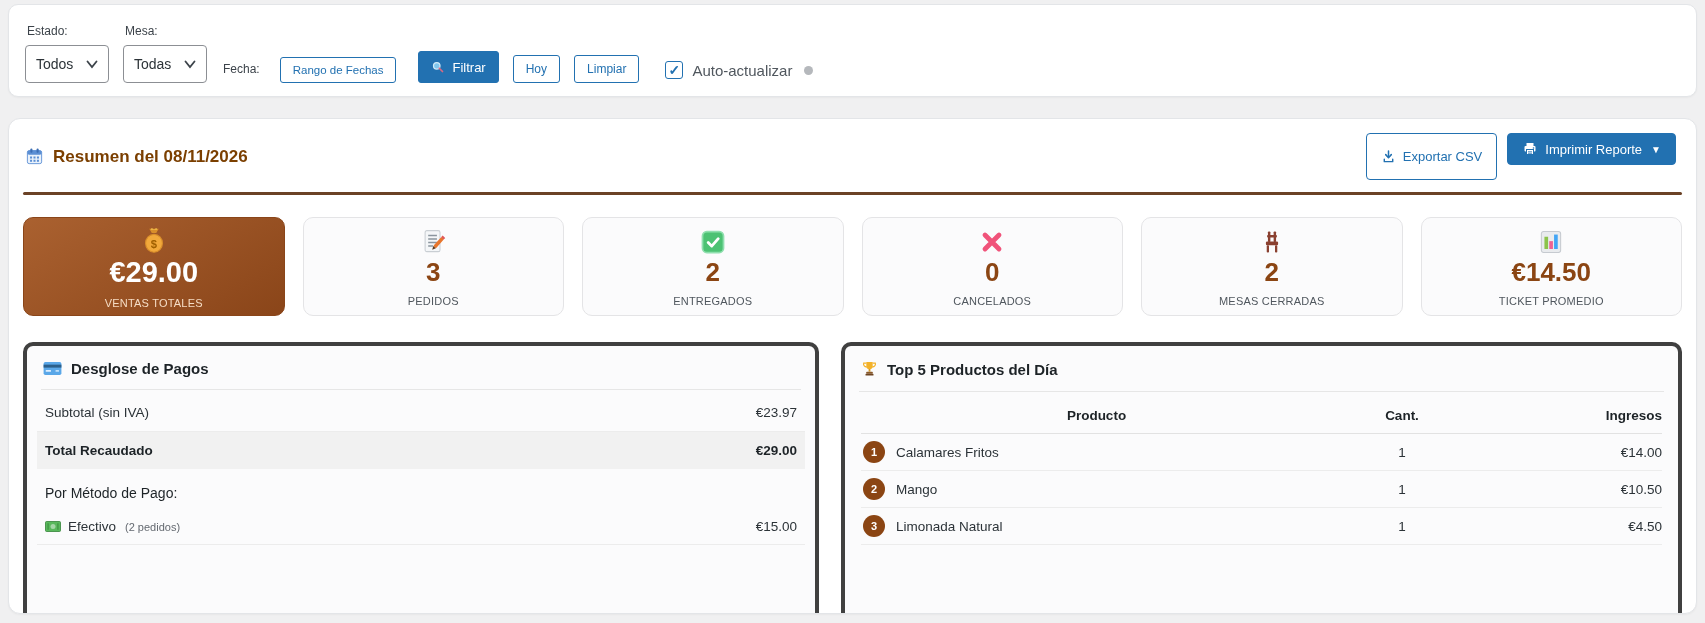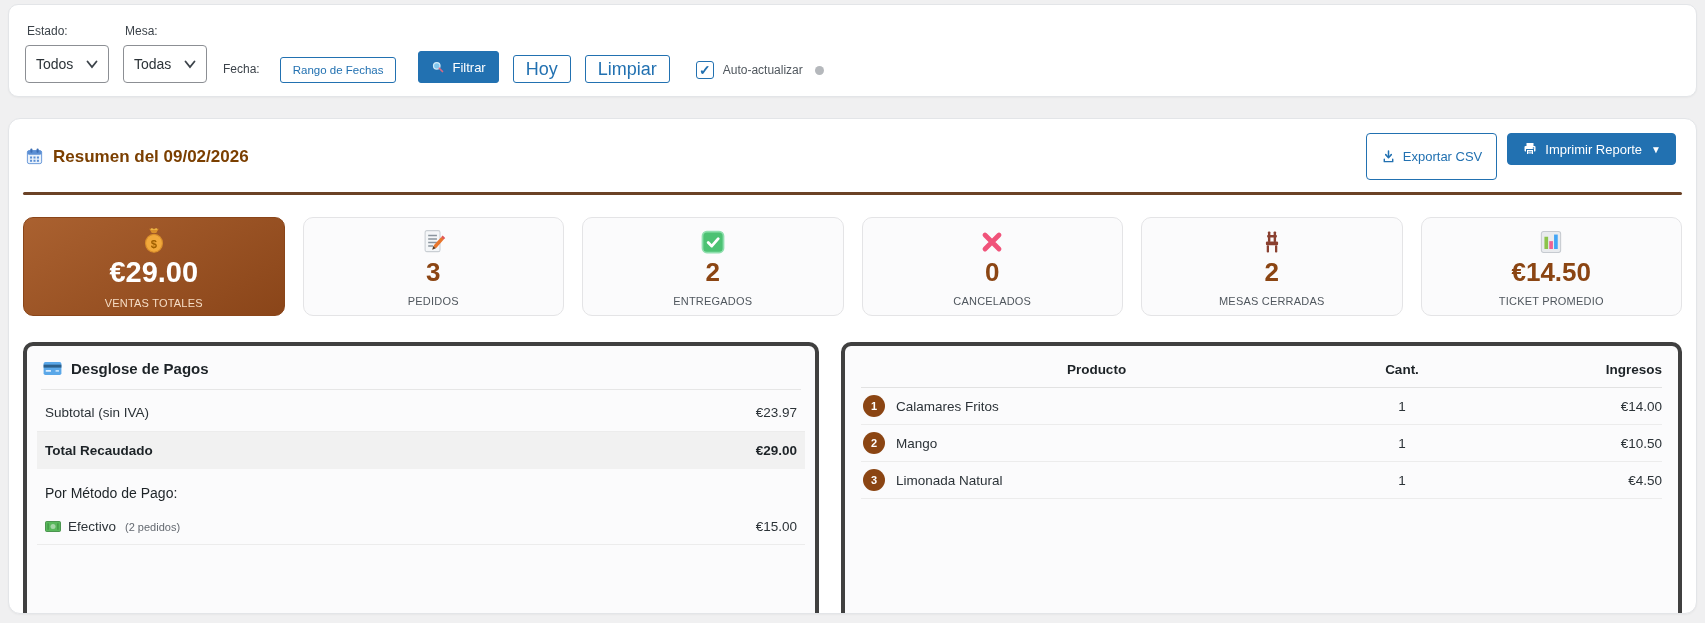--- a/index.html
+++ b/index.html
@@ -27,28 +27,28 @@
   }
   .select { min-width: 84px; justify-content: space-between; }
   .datebox { width: 136px; justify-content: space-between; }
   .btn {
     border-radius: 3px; font-size: 12.5px; cursor: pointer;
     display: inline-flex; align-items: center; justify-content: center; gap: 7px;
     border: 1px solid #2271b1; background: #fff; color: #2271b1; padding: 0 12px;
   }
   .btn-range  { height: 26px; font-size: 11.5px; margin-left: 6px; }
   .btn-filter { height: 32px; background: #2271b1; color: #fff; font-size: 13px; margin-left: 8px; }
-  .btn-hoy, .btn-limpiar { height: 28px; font-size: 18px; }
+  .btn-hoy, .btn-limpiar { height: 28px; font-size: 12px; }
   .autorefresh { display: flex; align-items: center; gap: 9px; margin: 0 0 4px 12px; }
   .checkbox {
     width: 18px; height: 18px; border: 1.5px solid #2271b1; border-radius: 3px;
     display: flex; align-items: center; justify-content: center;
     color: #2271b1; font-size: 14px; font-weight: bold; background: #fff; cursor: pointer;
   }
-  .autorefresh .ar-label { font-size: 12px; color: #50575e; }
+  .autorefresh .ar-label { font-size: 15px; color: #50575e; }
   .gray-dot { width: 9px; height: 9px; border-radius: 50%; background: #b5b8bc; margin-left: 3px; }
 
   
   .main-card {
     margin: 21px 8px 0; height: 496px;
     background: #fff; border: 1px solid #e3e5e8; border-radius: 12px;
     box-shadow: 0 1px 2px rgba(0,0,0,.04); overflow: hidden;
   }
   .main-header { display: flex; justify-content: space-between; align-items: center; padding: 14px 20px 12px 16px; }
   .page-title { display: flex; align-items: center; gap: 9px; font-size: 17px; font-weight: bold; color: #7b3f00; }
@@ -186,21 +186,21 @@
             <g fill="#5b8fd4">
               <rect x="8.5" y="16" width="3.4" height="3.4"></rect>
               <rect x="14.3" y="16" width="3.4" height="3.4"></rect>
               <rect x="20.1" y="16" width="3.4" height="3.4"></rect>
               <rect x="8.5" y="21.5" width="3.4" height="3.4"></rect>
               <rect x="14.3" y="21.5" width="3.4" height="3.4"></rect>
               <rect x="20.1" y="21.5" width="3.4" height="3.4"></rect>
             </g>
           </svg>
       </span>
-      <span>Resumen del 09/02/2026</span>
+      <span>Resumen del 08/11/2026</span>
     </div>
     <div class="header-actions">
       <button class="btn btn-export">
         <span>
           <svg width="15" height="15" viewBox="0 0 32 32">
               <path d="M16 4v13" stroke="#2271b1" stroke-width="3.2" stroke-linecap="round"></path>
               <path d="M10 12l6 6.5 6-6.5" fill="none" stroke="#2271b1" stroke-width="3.2" stroke-linecap="round" stroke-linejoin="round"></path>
               <path d="M7 22v5h18v-5" fill="none" stroke="#2271b1" stroke-width="3" stroke-linecap="round" stroke-linejoin="round"></path>
             </svg>
         </span>
@@ -353,20 +353,33 @@
             </span>
             <span>Efectivo</span>
             <span class="method-detail">(2 pedidos)</span>
           </span>
           <span>€15.00</span>
         </div>
       </div>
     </div>
 
     <div class="panel panel-right">
+      <div class="panel-header">
+        <span>
+          <svg width="17" height="19" viewBox="0 0 32 34">
+              <path d="M10 3h12v7.5a6 6 0 0 1-12 0z" fill="#f3b229"></path>
+              <path d="M10 5H5a5.5 5.5 0 0 0 6 7" fill="none" stroke="#f3b229" stroke-width="2.2"></path>
+              <path d="M22 5h5a5.5 5.5 0 0 1-6 7" fill="none" stroke="#f3b229" stroke-width="2.2"></path>
+              <rect x="14.3" y="16" width="3.4" height="5" fill="#d89a1f"></rect>
+              <rect x="10" y="21" width="12" height="4" rx="1" fill="#8a5a2a"></rect>
+              <rect x="8.5" y="25" width="15" height="3.5" rx="1" fill="#6e4522"></rect>
+            </svg>
+        </span>
+        <span>Top 5 Productos del Día</span>
+      </div>
 
       <div class="ptable">
         <div class="pt-header">
           <span class="col-name">Producto</span>
           <span class="col-qty">Cant.</span>
           <span class="col-rev">Ingresos</span>
         </div>
 
         <div class="pt-row">
           <span class="col-name name-cell">

